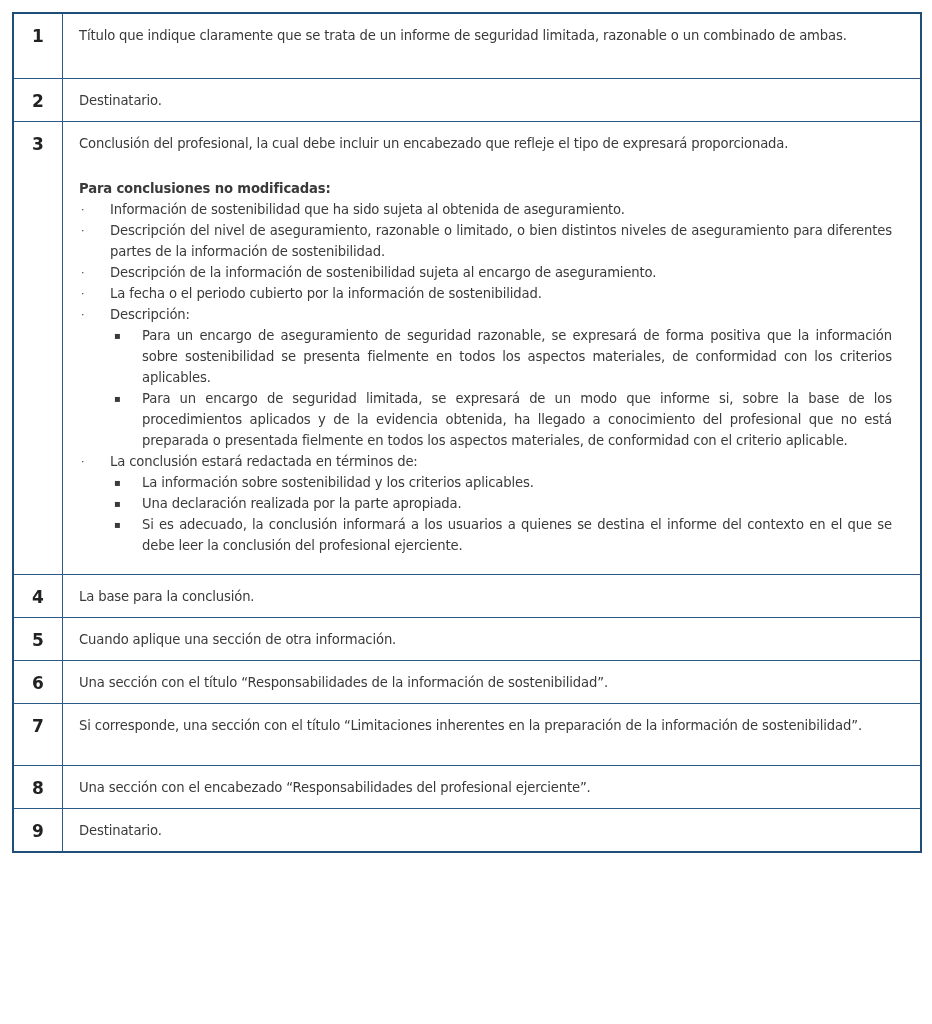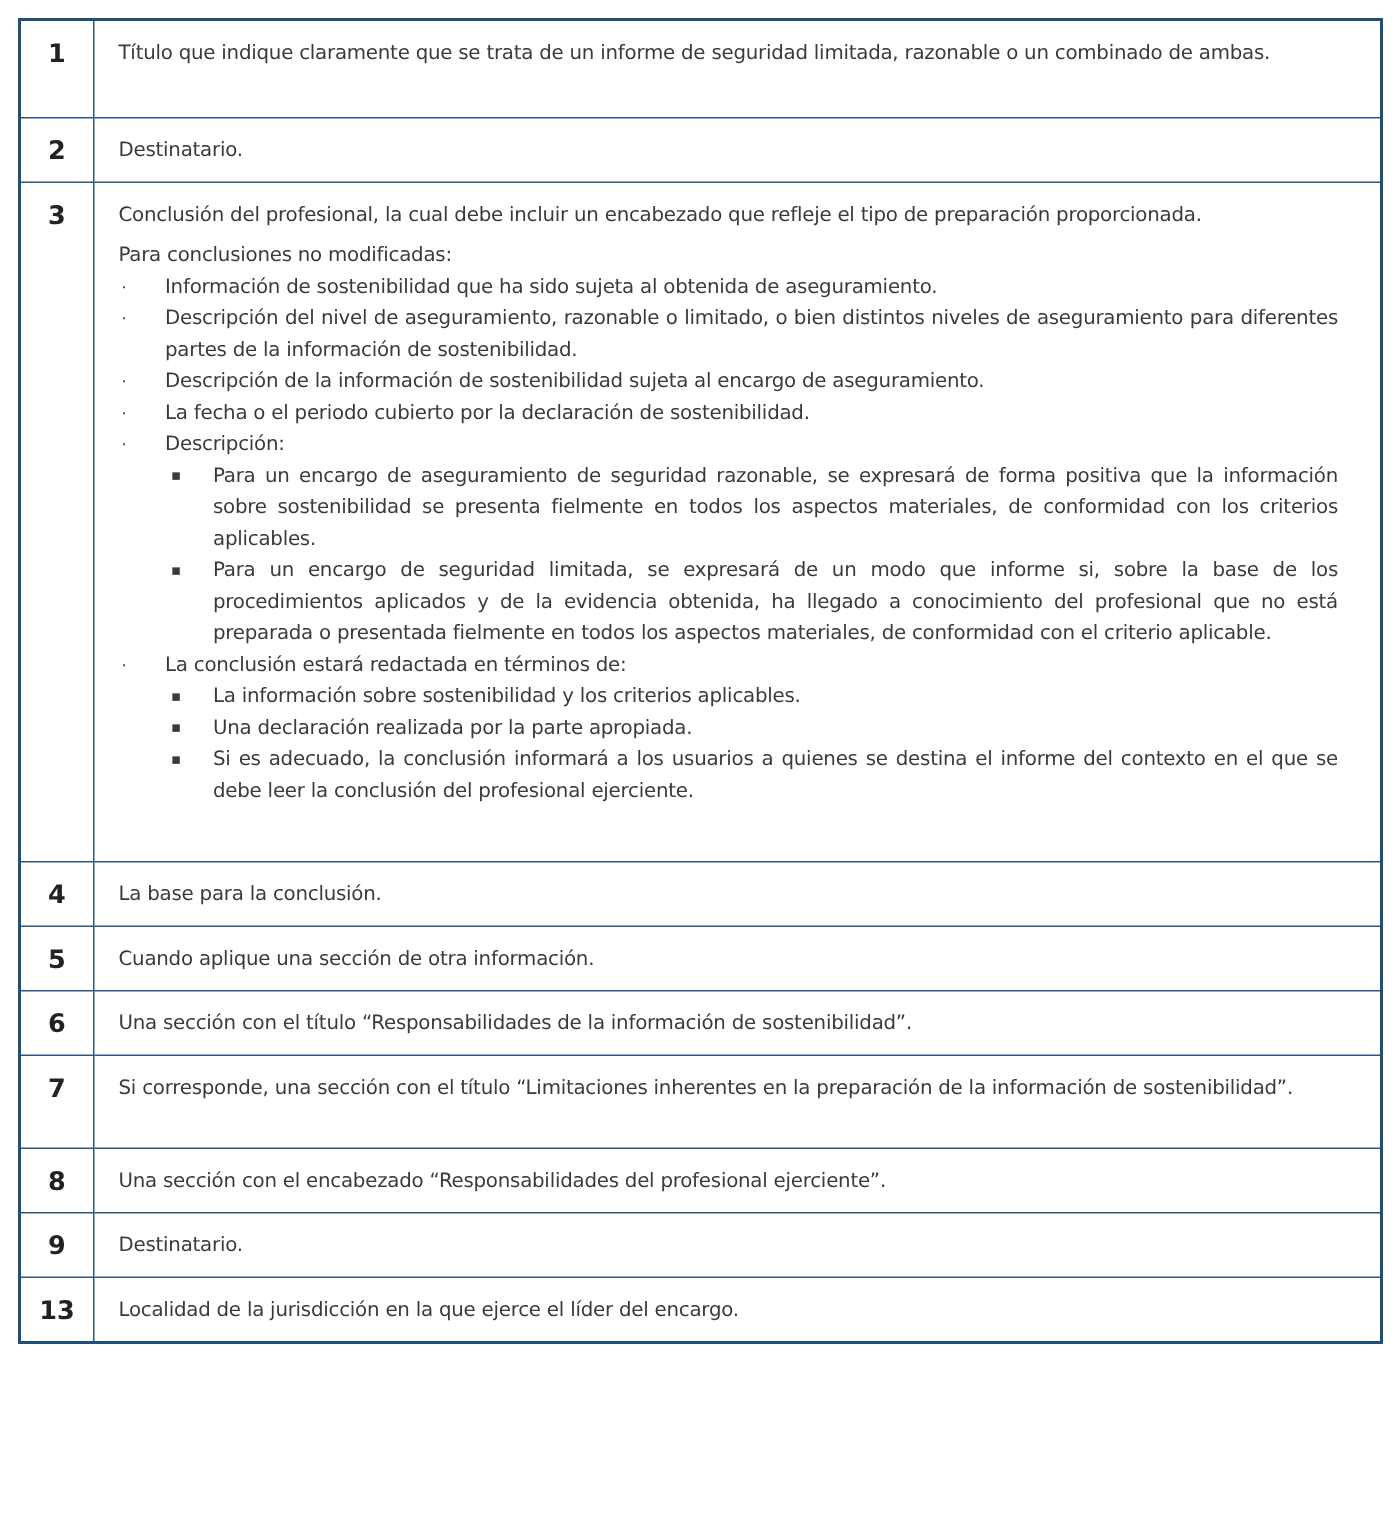--- a/index.html
+++ b/index.html
@@ -13,21 +13,21 @@
     table.req td { border: 1.5px solid #2b5a85; vertical-align: top; }
     td.num {
       width: 46px; text-align: center; font-weight: bold; font-size: 17px;
       color: #222; padding-top: 12px;
     }
     td.txt {
       font-size: 13.2px; line-height: 21px; padding: 11px 28px 10px 16px;
       text-align: justify; letter-spacing: -0.15px;
     }
     .p { margin: 0; }
-    .p + .p { margin-top: 6px; }
+    .p + .p { margin-top: 24px; font-weight: bold; }
     ul.l1, ul.l2 { list-style: none; margin: 0; padding: 0; }
     ul.l1 > li { position: relative; padding-left: 31px; }
     ul.l1 > li > .b1 { position: absolute; left: 2px; top: 0; font-size: 11px; }
     ul.l2 > li { position: relative; padding-left: 32px; }
     ul.l2 > li > .b2 { position: absolute; left: 4px; top: 0; font-size: 10px; }
   </style>
 </head>
 <body>
 
 <table class="req">
@@ -40,27 +40,27 @@
     </tr>
     <tr style="height:40px">
       <td class="num">2</td>
       <td class="txt">
           <p class="p">Destinatario.</p>
         </td>
     </tr>
     <tr style="height:453px">
       <td class="num">3</td>
       <td class="txt">
-        <p class="p">Conclusión del profesional, la cual debe incluir un encabezado que refleje el tipo de preparación proporcionada.</p>
+        <p class="p">Conclusión del profesional, la cual debe incluir un encabezado que refleje el tipo de expresará proporcionada.</p>
         <p class="p">Para conclusiones no modificadas:</p>
         <ul class="l1">
           <li><span class="b1">·</span><span>Información de sostenibilidad que ha sido sujeta al obtenida de aseguramiento.</span></li>
           <li><span class="b1">·</span><span>Descripción del nivel de aseguramiento, razonable o limitado, o bien distintos niveles de aseguramiento para diferentes partes de la información de sostenibilidad.</span></li>
           <li><span class="b1">·</span><span>Descripción de la información de sostenibilidad sujeta al encargo de aseguramiento.</span></li>
-          <li><span class="b1">·</span><span>La fecha o el periodo cubierto por la declaración de sostenibilidad.</span></li>
+          <li><span class="b1">·</span><span>La fecha o el periodo cubierto por la información de sostenibilidad.</span></li>
           <li><span class="b1">·</span><span>Descripción:</span>
             <ul class="l2">
               <li><span class="b2">▪</span><span>Para un encargo de aseguramiento de seguridad razonable, se expresará de forma positiva que la información sobre sostenibilidad se presenta fielmente en todos los aspectos materiales, de conformidad con los criterios aplicables.</span></li>
               <li><span class="b2">▪</span><span>Para un encargo de seguridad limitada, se expresará de un modo que informe si, sobre la base de los procedimientos aplicados y de la evidencia obtenida, ha llegado a conocimiento del profesional que no está preparada o presentada fielmente en todos los aspectos materiales, de conformidad con el criterio aplicable.</span></li>
             </ul>
           </li>
           <li><span class="b1">·</span><span>La conclusión estará redactada en términos de:</span>
             <ul class="l2">
               <li><span class="b2">▪</span><span>La información sobre sostenibilidad y los criterios aplicables.</span></li>
               <li><span class="b2">▪</span><span>Una declaración realizada por la parte apropiada.</span></li>
@@ -99,20 +99,14 @@
       <td class="txt">
           <p class="p">Una sección con el encabezado “Responsabilidades del profesional ejerciente”.</p>
         </td>
     </tr>
     <tr style="height:41px">
       <td class="num">9</td>
       <td class="txt">
           <p class="p">Destinatario.</p>
         </td>
     </tr>
-    <tr style="height:43px">
-      <td class="num">13</td>
-      <td class="txt">
-          <p class="p">Localidad de la jurisdicción en la que ejerce el líder del encargo.</p>
-        </td>
-    </tr>
   </tbody>
 </table>
 
 </body></html>

